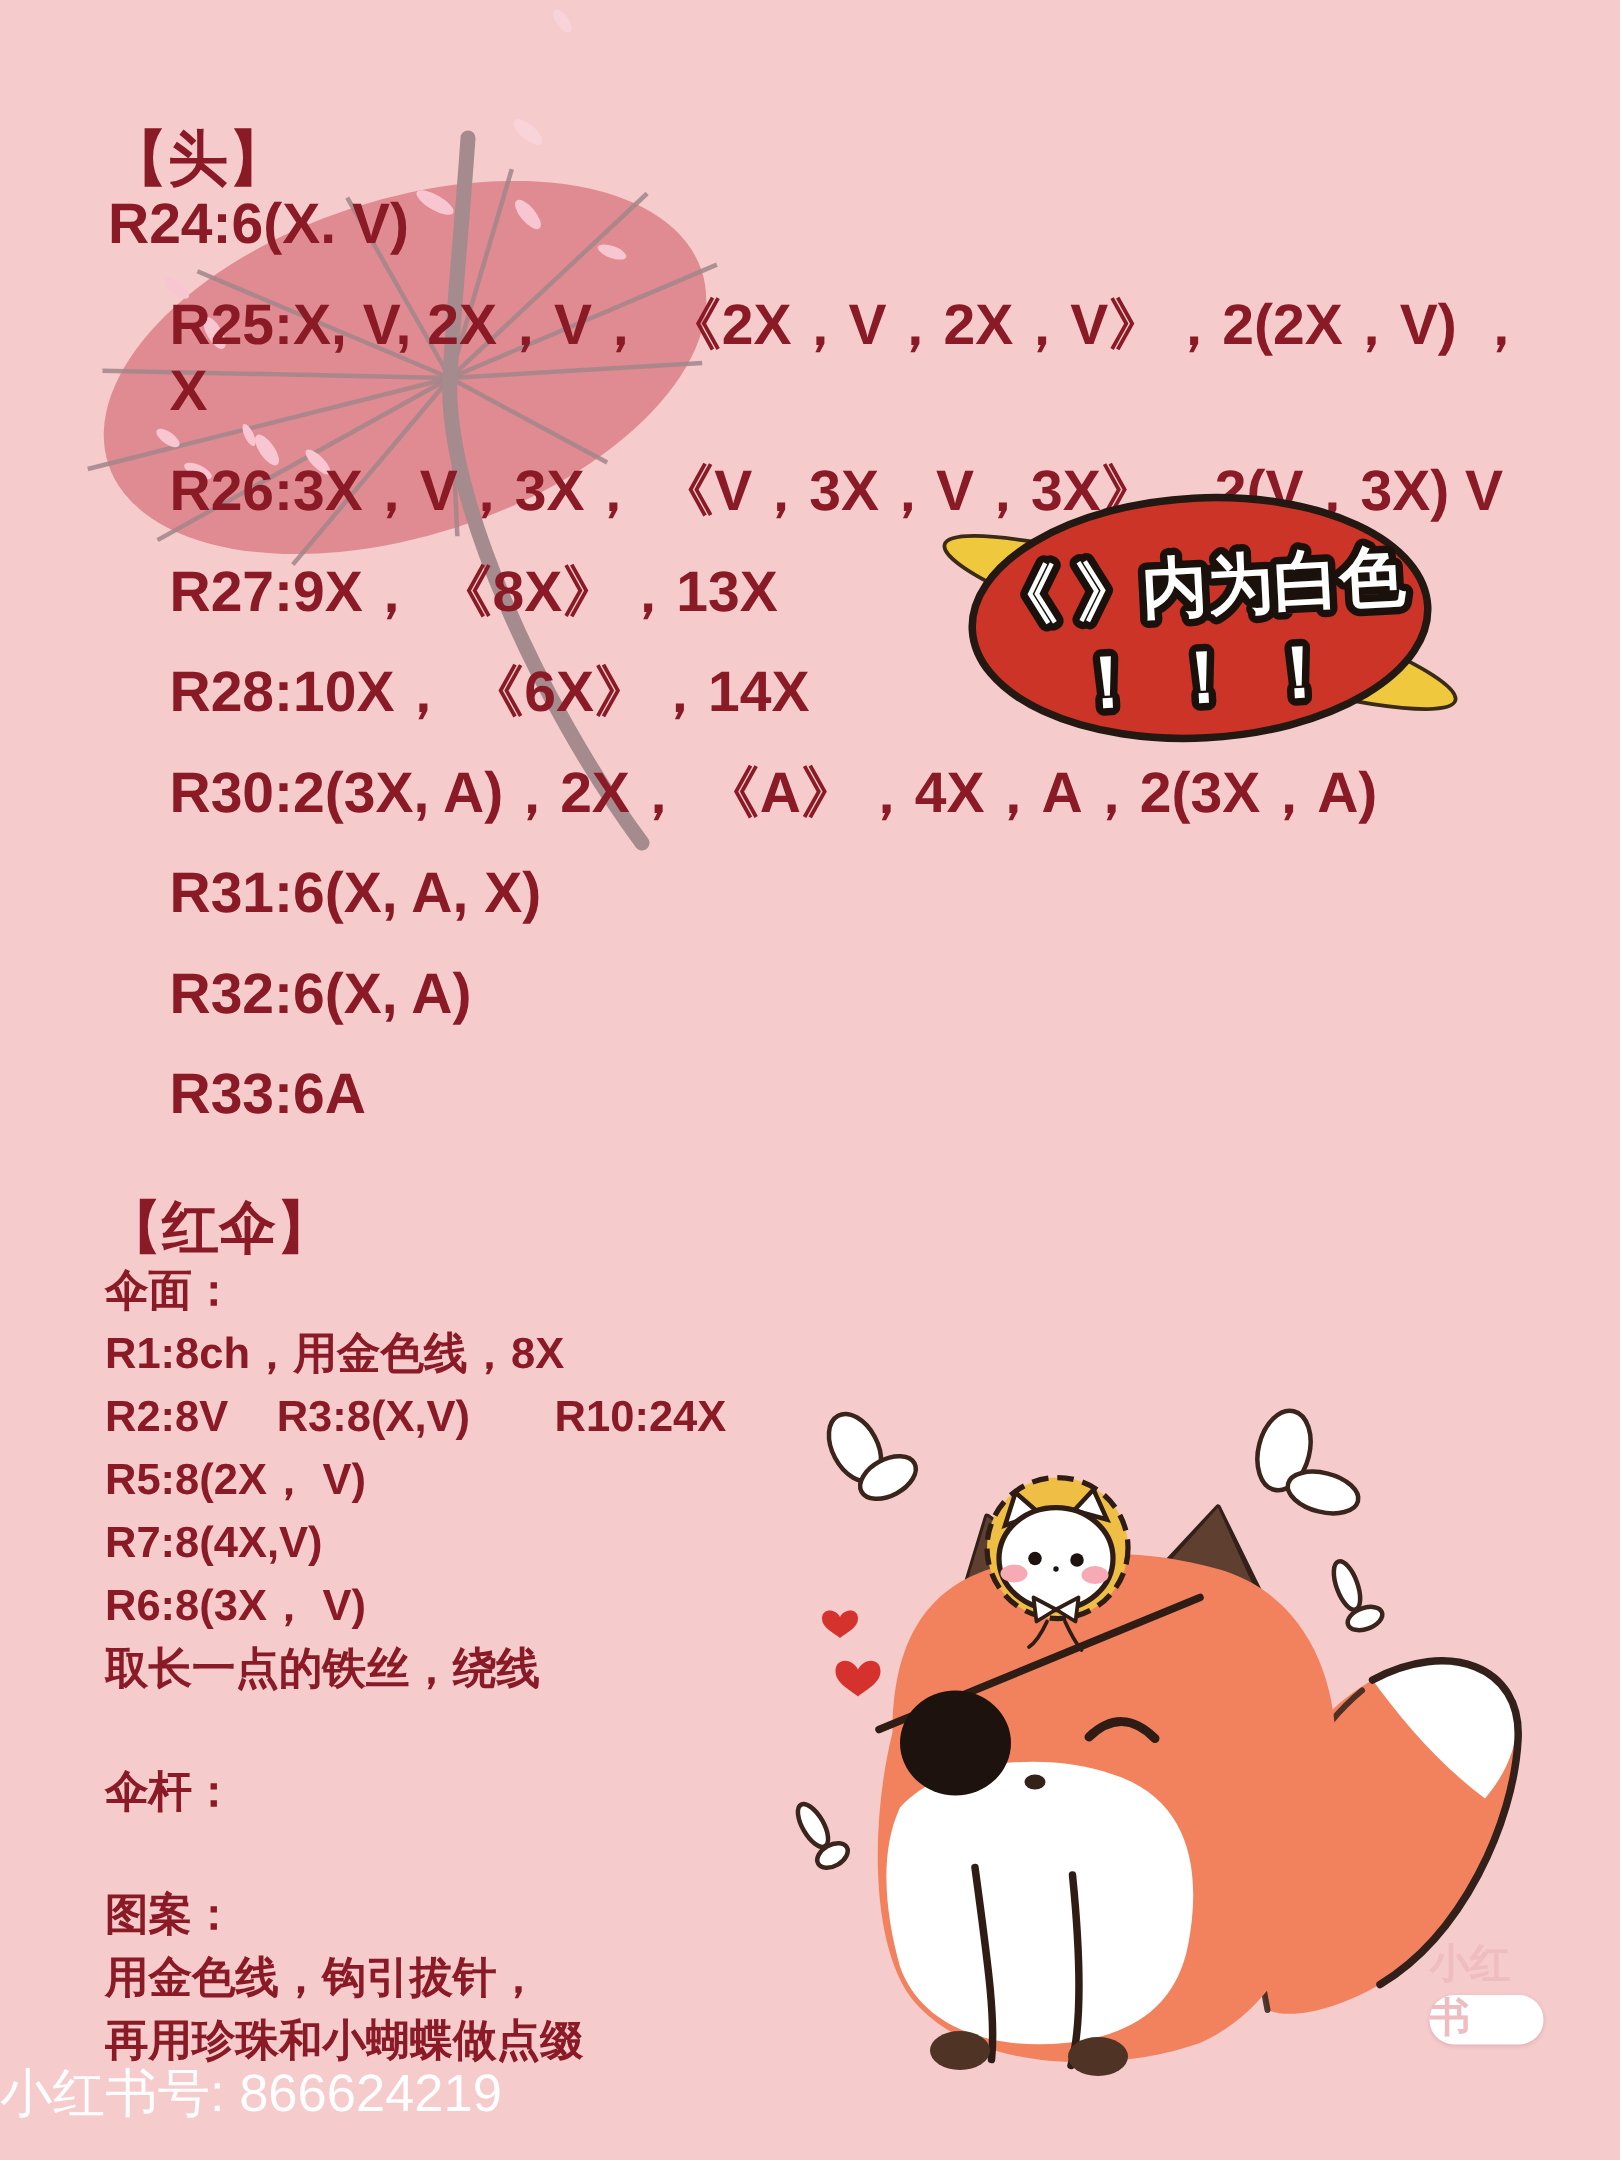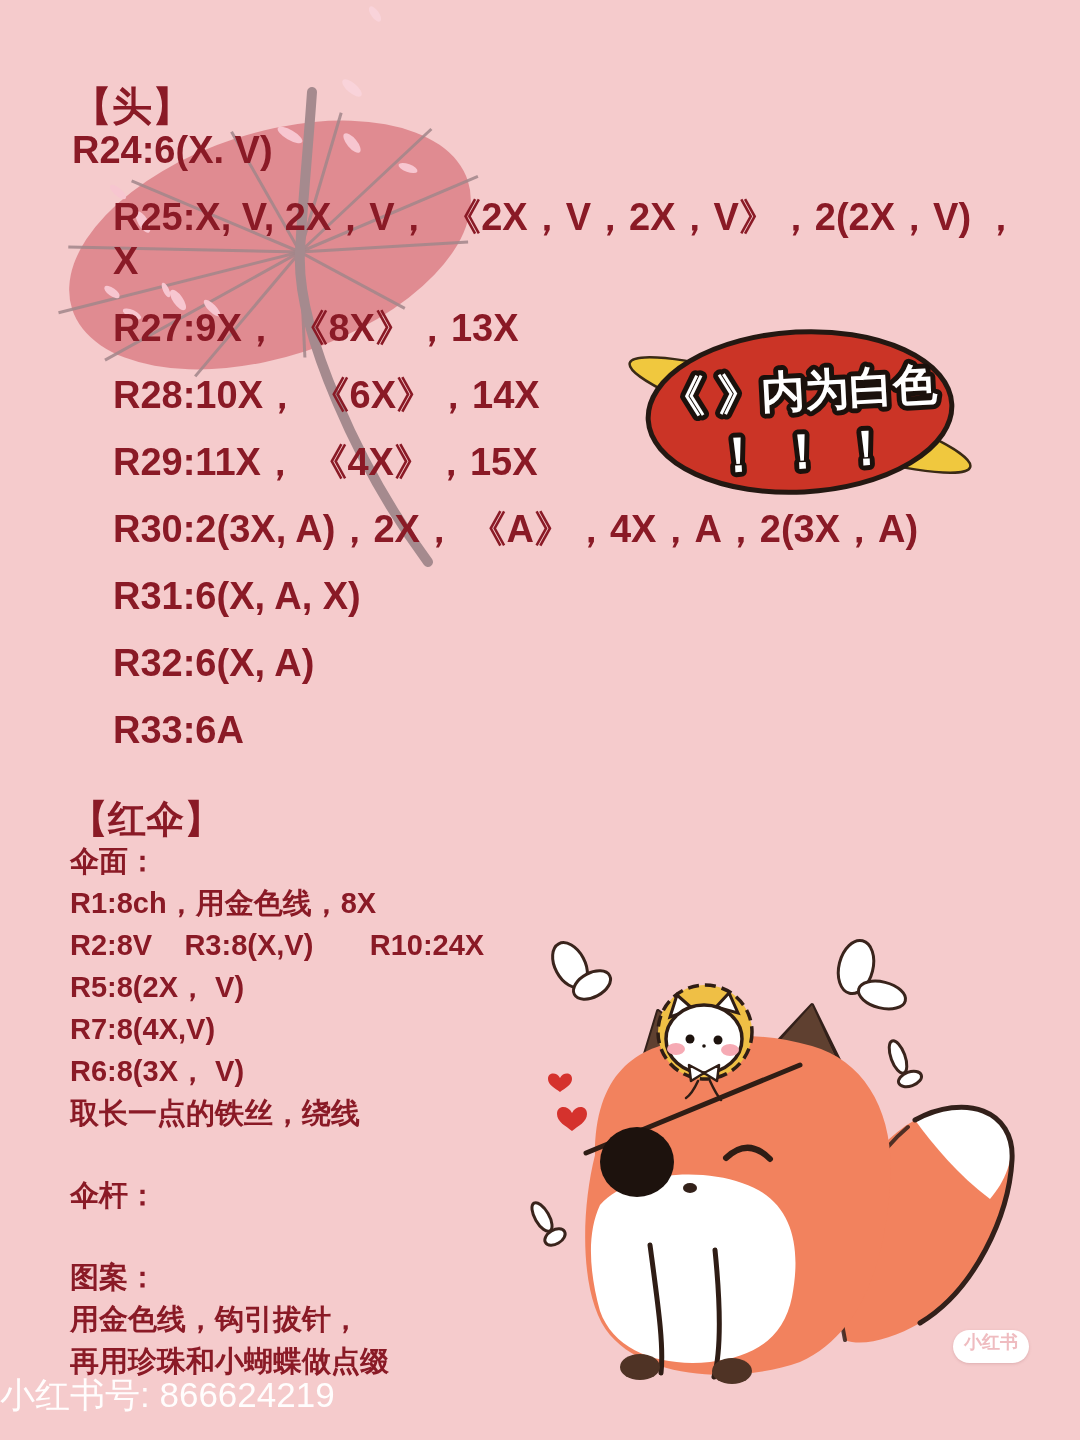--- a/index.html
+++ b/index.html
@@ -20,22 +20,22 @@
   .umb-block .line{font-size:29px;line-height:42px;}
   .umb-block .sec-title{font-size:38px;}
   .gap-before{margin-top:40px;}
   .decor-svg{position:absolute;z-index:1;}
   .umbrella-svg{left:0;top:0;}
   .fox-svg{left:500px;top:915px;z-index:2;}
   .bubble-svg{left:620px;top:320px;z-index:4;}
   .badge{
     position:absolute;left:953px;top:1330px;z-index:5;
     width:76px;height:33px;background:#ffffff;border-radius:17px;
-    display:flex;align-items:flex-start;justify-content:center;
-    color:#efbcc0;font-size:18px;font-weight:700;
+    display:flex;align-items:flex-end;justify-content:center;
+    color:#efbcc0;font-size:27px;font-weight:700;
     box-shadow:0 1px 3px rgba(160,90,95,.25);
   }
   .account-id{
     position:absolute;left:0;top:1372px;width:1040px;z-index:5;
     text-align:left;color:rgba(255,255,255,.96);
     font-size:35px;font-weight:400;
   }
 </style>
 </head>
 <body>
@@ -72,23 +72,23 @@
       <ellipse cx="166" cy="290" rx="8" ry="3" transform="rotate(65 166 290)"></ellipse>
       <ellipse cx="352" cy="88" rx="12" ry="5" transform="rotate(40 352 88)" fill="#f9d3da"></ellipse>
       <ellipse cx="375" cy="14" rx="9" ry="4" transform="rotate(55 375 14)" fill="#f9d3da"></ellipse>
     </g>
   </svg>
 
   <div class="head-block">
     <div class="txt sec-title">【头】</div>
     <div class="txt row">R24:6(X. V)</div>
     <div class="txt row">R25:X, V, 2X，V， 《2X，V，2X，V》，2(2X，V) ，X</div>
+    <div class="txt row">R26:3X，V，3X， 《V，3X，V，3X》，2(V，3X) V</div>
     <div class="txt row">R27:9X， 《8X》，13X</div>
     <div class="txt row">R28:10X， 《6X》，14X</div>
-    <div class="txt row">R29:11X， 《4X》，15X</div>
     <div class="txt row">R30:2(3X, A)，2X， 《A》，4X，A，2(3X，A)</div>
     <div class="txt row">R31:6(X, A, X)</div>
     <div class="txt row">R32:6(X, A)</div>
     <div class="txt row">R33:6A</div>
   </div>
 
   <svg class="decor-svg bubble-svg" width="360" height="195" viewBox="0 0 360 195">
     <ellipse cx="180" cy="95" rx="178" ry="26" transform="rotate(17 180 95)" fill="#f0c83e" stroke="#3a2a16" stroke-width="2.5"></ellipse>
     <ellipse cx="180" cy="92" rx="152" ry="80" transform="rotate(-3 180 92)" fill="#cb3426" stroke="#241812" stroke-width="5"></ellipse>
     <g transform="rotate(-3 180 92)" font-family="Liberation Sans, sans-serif" font-weight="700" text-anchor="middle" paint-order="stroke" stroke="#1b110c" stroke-linejoin="round" fill="#ffffff">

